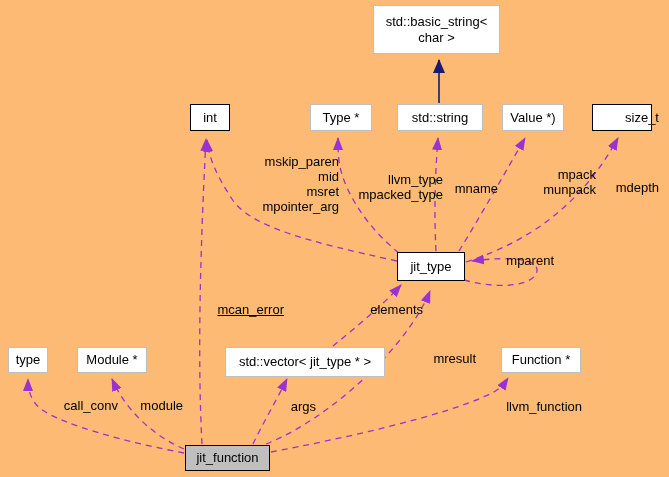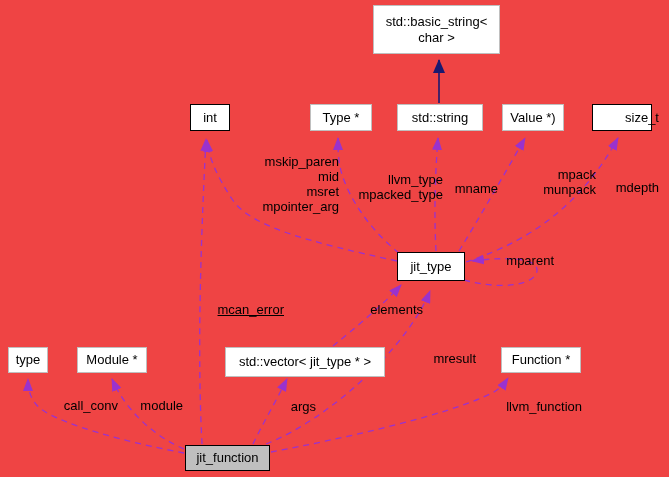--- a/index.html
+++ b/index.html
@@ -1,17 +1,17 @@
 <!DOCTYPE html>
 <html><head>
 <meta charset="utf-8">
 <style>
   html,body{margin:0;padding:0;background:#ffffff;}
   body{font-family:"Liberation Sans","DejaVu Sans",sans-serif;}
-  #stage{position:relative;width:669px;height:477px;background:#ef4444;overflow:hidden;}
+  #stage{position:relative;width:669px;height:477px;background:#fdba74;overflow:hidden;}
   #edges-svg{position:absolute;left:0;top:0;z-index:1;}
   .node{
     position:absolute;z-index:2;background:#ffffff;
     border:1px solid #bfbfbf;color:#000;
     display:flex;align-items:center;justify-content:center;
     font-size:13px;line-height:16px;text-align:center;white-space:pre-line;
     box-sizing:border-box;
   }
   .node.linked{border:1px solid #000000;}
   .node.main{background:#bfbfbf;border:1px solid #000000;}

